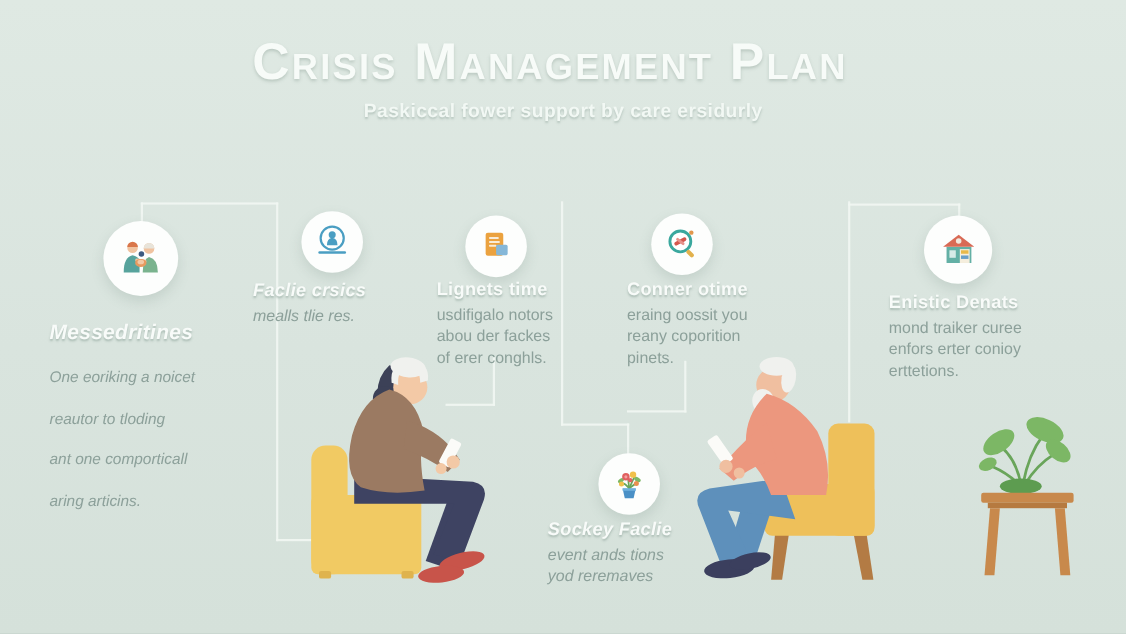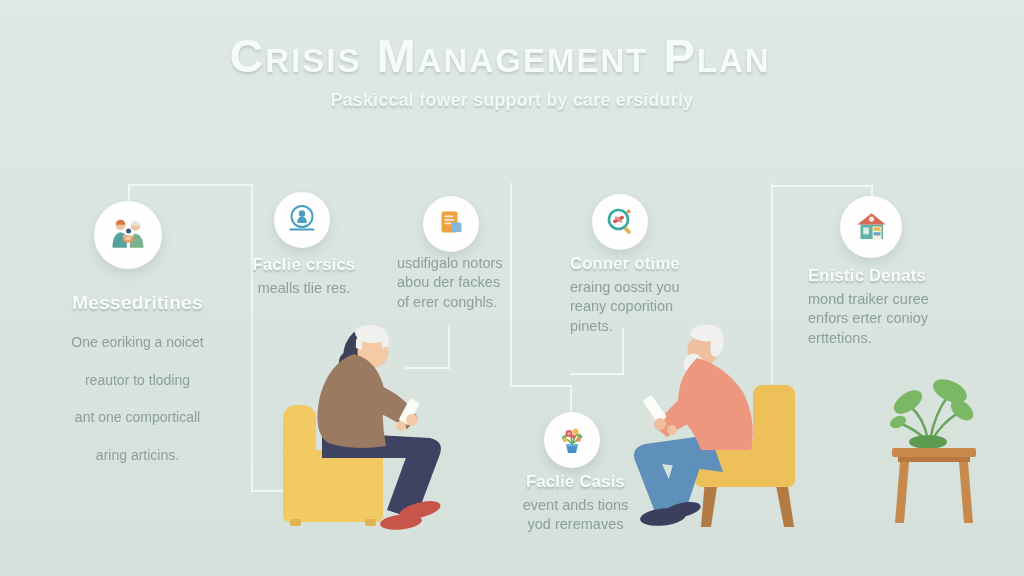--- a/index.html
+++ b/index.html
@@ -29,21 +29,21 @@
     box-shadow:0 5px 12px rgba(105,130,118,.20);
     display:flex;align-items:center;justify-content:center;
   }
   
   .section{position:absolute;}
   .sec-heading{
     font-size:16.5px;font-weight:700;letter-spacing:.3px;color:#f8fbf9;
     text-shadow:0 2px 2px rgba(118,142,132,.48);margin-bottom:5px;
   }
   .sec-line{font-size:14.5px;line-height:1.33;color:#8ca09a;font-weight:500;}
-  .center{text-align:center;} .leftal{text-align:left;}
+  .center{font-style:italic;} .leftal{text-align:left;}
   .big .sec-heading{font-size:19px;}
   .big .sec-line{font-size:14px;margin-top:19px;}
   
   .illus{position:absolute;}
 </style>
 </head>
 <body>
 
 <div id="canvas">
 
@@ -149,41 +149,42 @@
     <div class="sec-line">ant one comporticall</div>
     <div class="sec-line">aring articins.</div>
   </div>
 
   <div class="section center" style="left:230px;top:255px;width:148px">
     <div class="sec-heading">Faclie crsics</div>
     <div class="sec-line">mealls tlie res.</div>
   </div>
 
   <div class="section leftal" style="left:397px;top:254px;width:130px">
+    <div class="sec-heading">Lignets time</div>
     <div class="sec-line">usdifigalo notors</div>
     <div class="sec-line">abou der fackes</div>
     <div class="sec-line">of erer conghls.</div>
   </div>
 
   <div class="section leftal" style="left:570px;top:254px;width:135px">
     <div class="sec-heading">Conner otime</div>
     <div class="sec-line">eraing oossit you</div>
     <div class="sec-line">reany coporition</div>
     <div class="sec-line">pinets.</div>
   </div>
 
   <div class="section leftal" style="left:808px;top:266px;width:150px">
     <div class="sec-heading">Enistic Denats</div>
     <div class="sec-line">mond traiker curee</div>
     <div class="sec-line">enfors erter conioy</div>
     <div class="sec-line">erttetions.</div>
   </div>
 
   <div class="section center" style="left:498px;top:472px;width:155px">
-    <div class="sec-heading">Faclie Casis</div>
+    <div class="sec-heading">Sockey Faclie</div>
     <div class="sec-line">event ands tions</div>
     <div class="sec-line">yod reremaves</div>
   </div>
 
   <svg class="illus" style="left:270px;top:320px" width="240" height="215" viewBox="0 0 240 215">
     <rect x="13" y="85" width="33" height="117" rx="13" fill="#f1ca63"></rect>
     <rect x="13" y="130" width="100" height="72" rx="6" fill="#f1ca63"></rect>
     <rect x="20" y="199" width="11" height="7" rx="2" fill="#dfb34e"></rect>
     <rect x="95" y="199" width="11" height="7" rx="2" fill="#dfb34e"></rect>
     <path d="M138,132 L162,138 L141,198 L117,190 Z" fill="#3e4362"></path>

